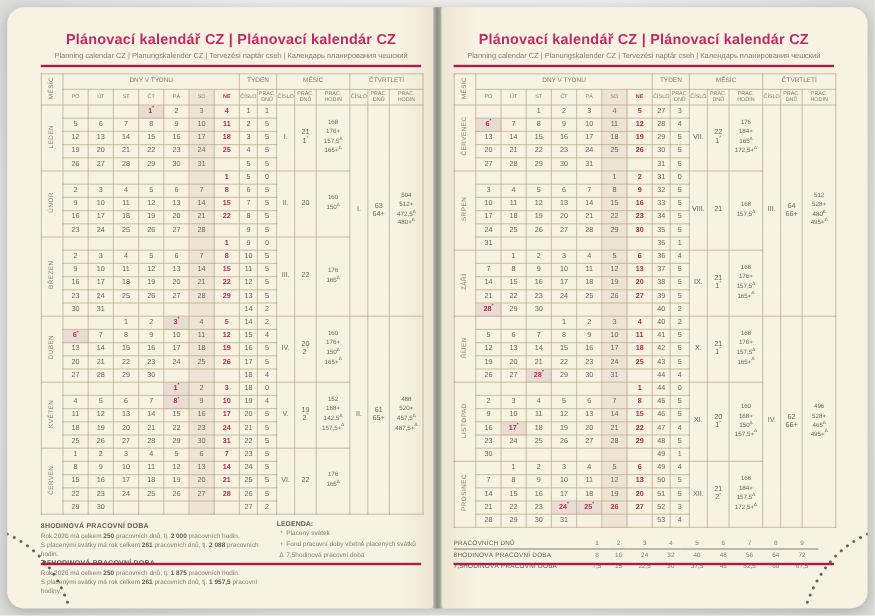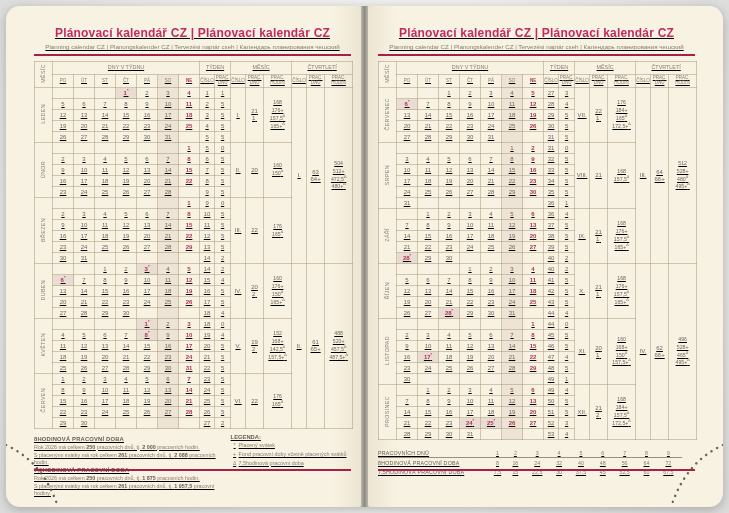--- a/index.html
+++ b/index.html
@@ -16,21 +16,21 @@
   }
   *{margin:0;padding:0;box-sizing:border-box;}
   html,body{width:729px;height:513px;overflow:hidden;}
   body{
     background:radial-gradient(circle at 50% 50%, #f0f0ee 60%, #dddddb 100%);
     font-family:"Liberation Sans", sans-serif;
     position:relative;
   }
   .book{position:absolute;left:6px;top:6px;width:717px;height:501px;display:flex;
     filter:drop-shadow(0 3px 6px rgba(0,0,0,.25));}
-  .page{position:relative;width:355px;height:501px;background:var(--page);overflow:hidden;text-decoration:underline;}
+  .page{position:relative;width:355px;height:501px;background:var(--page);overflow:hidden;}
   .page.left{border-radius:14px 3px 3px 14px;padding:20px 10px 0 28px;
     background:linear-gradient(to right,var(--page) 92%, #ece5d2 100%);}
   .page.right{border-radius:3px 14px 14px 3px;padding:20px 28px 0 10px;
     background:linear-gradient(to left,var(--page) 92%, #ece5d2 100%);}
   .spine{width:7px;height:501px;background:linear-gradient(to right,#b9b6ad,#8d8a82,#b9b6ad);}
   .pg-head{text-align:center;}
   .pg-title{font-size:12px;font-weight:bold;color:var(--accent);letter-spacing:.2px;}
   .pg-sub{font-size:6.2px;color:var(--sub);margin-top:3px;}
   .head-rule{height:2px;background:var(--rule);margin-top:4px;}
   table.cal{width:100%;border-collapse:collapse;table-layout:fixed;margin-top:5px;}

